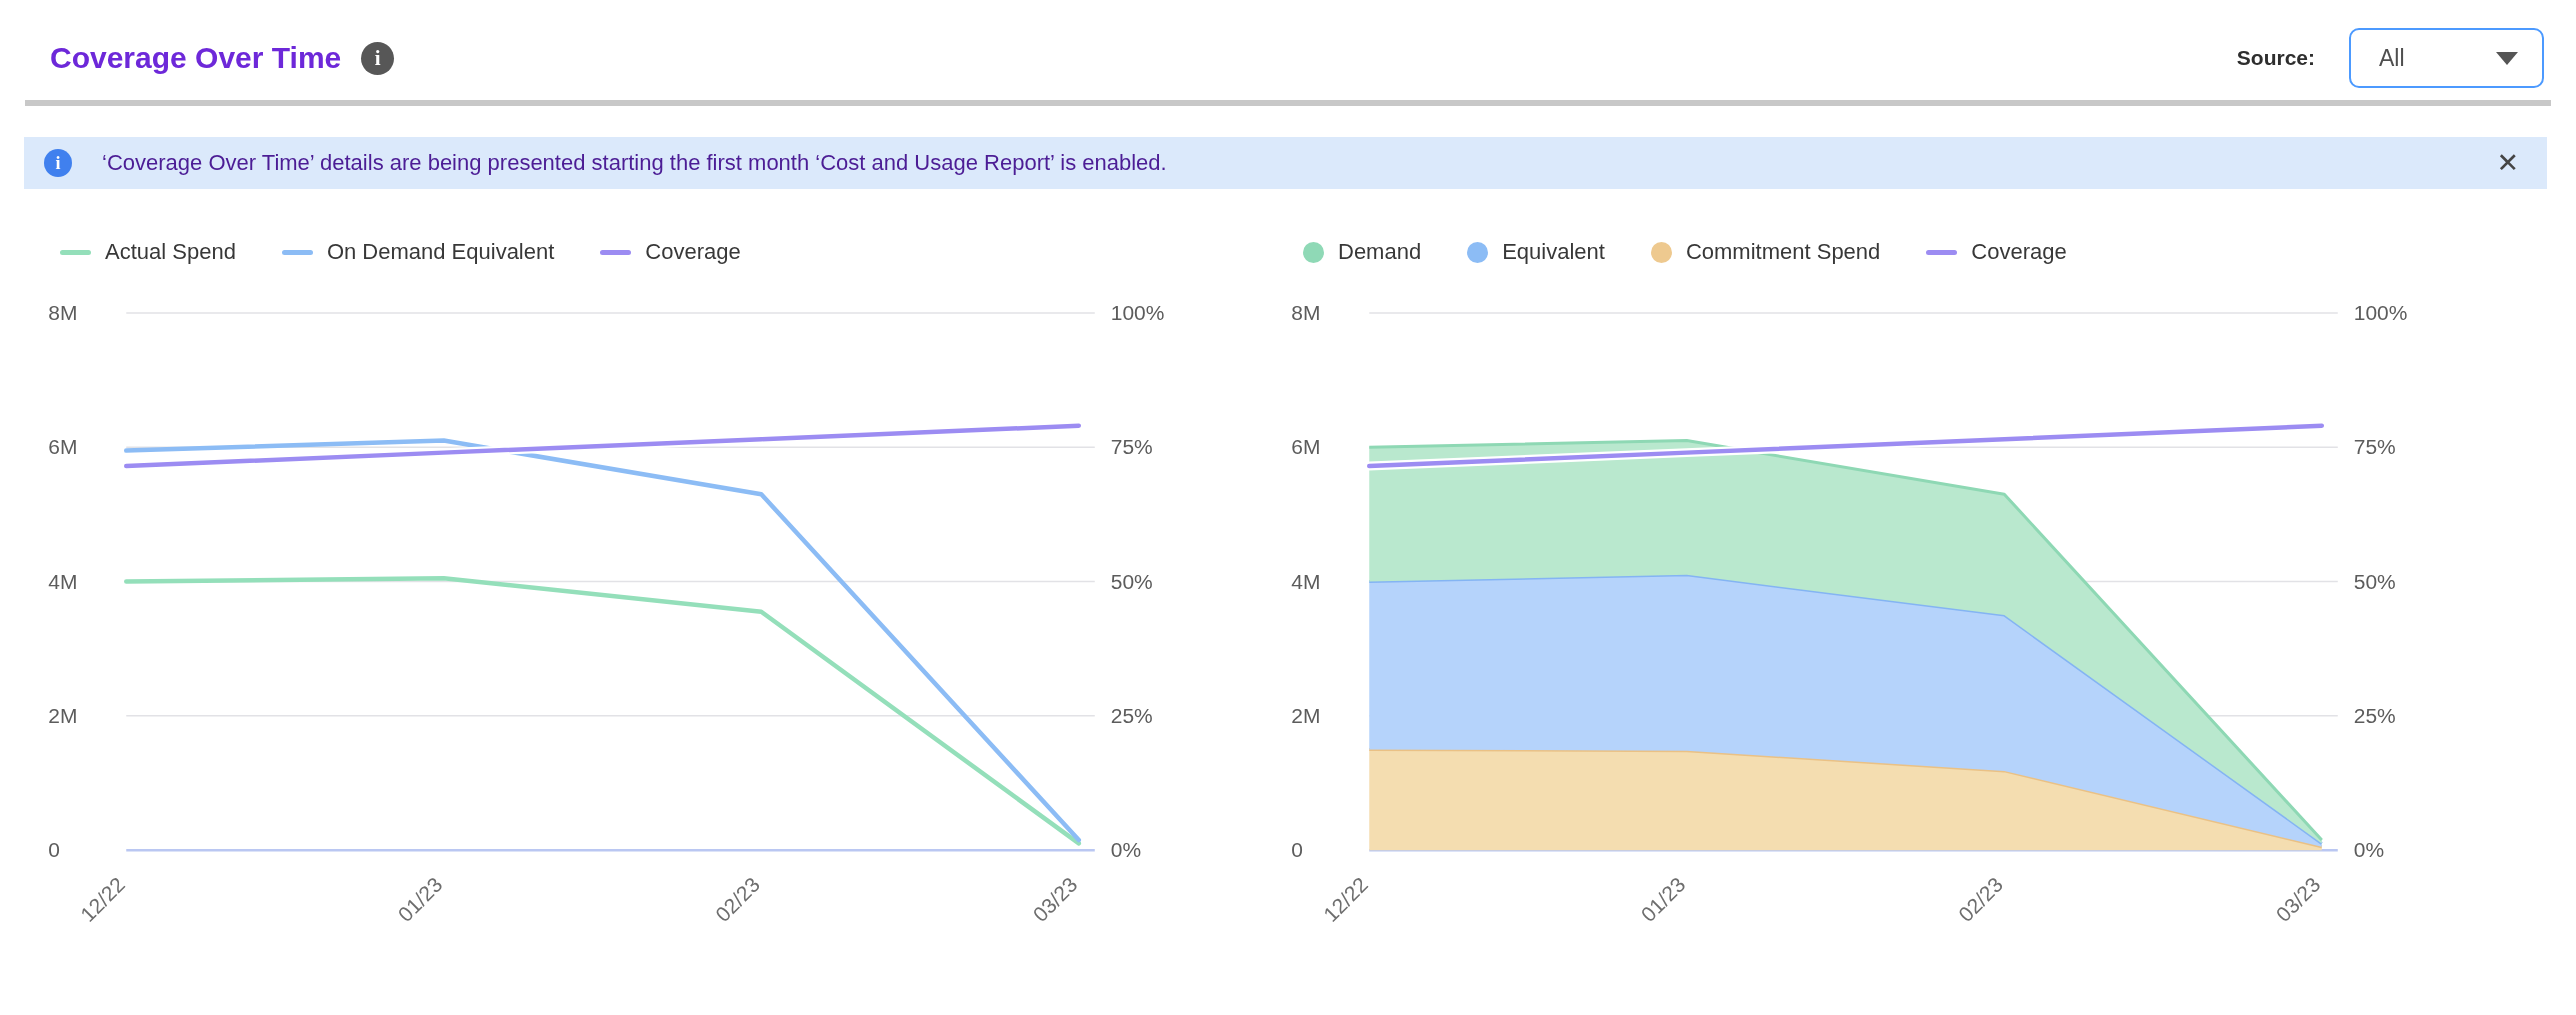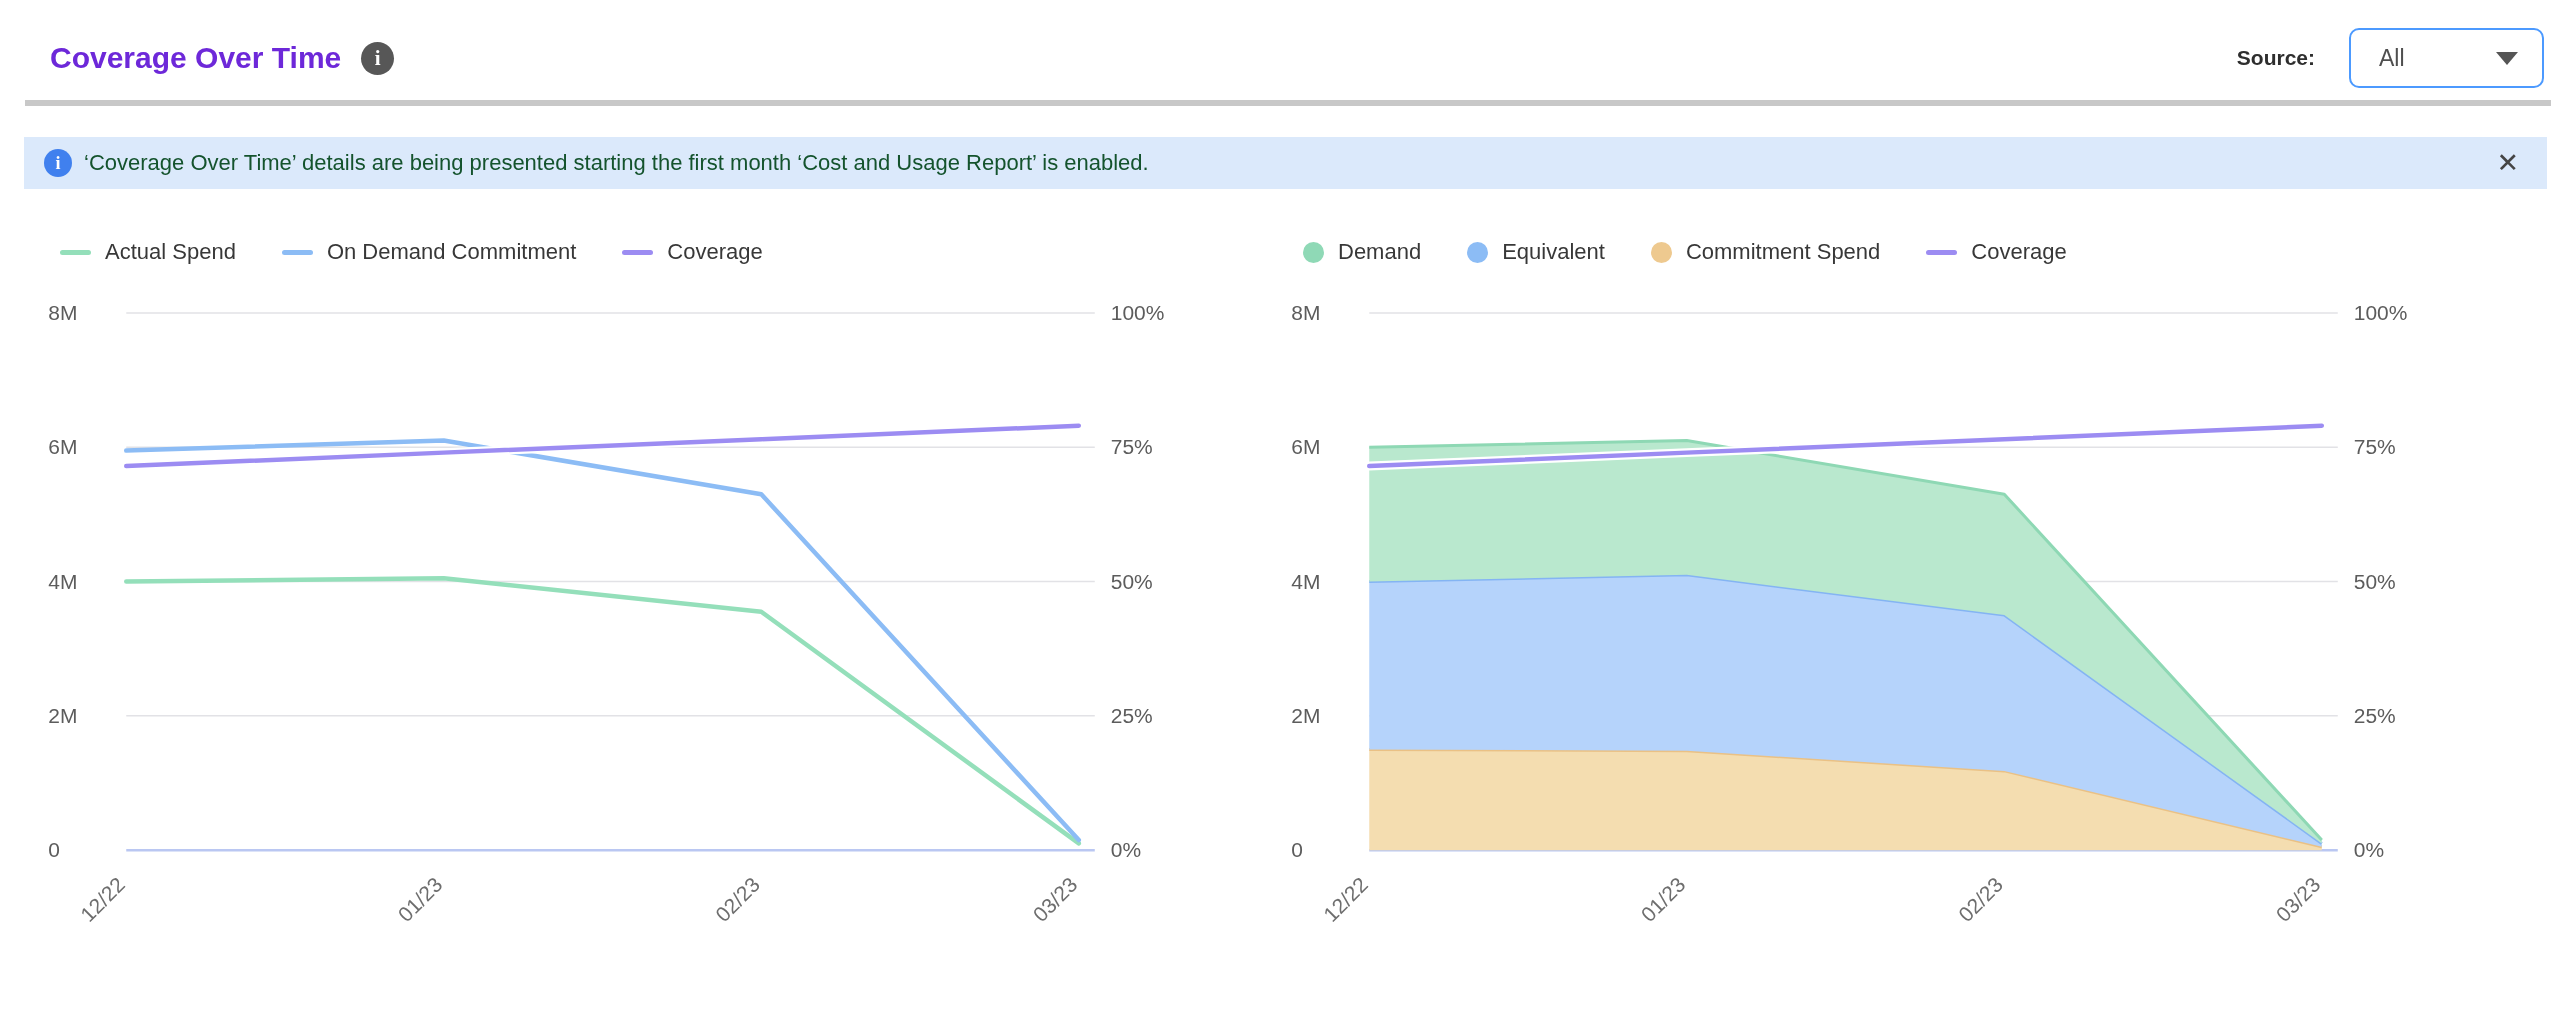--- a/index.html
+++ b/index.html
@@ -18,21 +18,21 @@
     display:flex;align-items:center;justify-content:space-between;padding:0 24px 0 28px;cursor:pointer}
   .dd-value{font-size:23px;color:#4f4f4f}
   .caret{width:0;height:0;border-left:11px solid transparent;border-right:11px solid transparent;
     border-top:13px solid #555}
   .divider{margin-left:25px;width:2526px;height:6px;background:#c8c8c8}
   .banner{margin:31px 0 0 24px;width:2523px;height:52px;background:#dbe9fb;
     display:flex;align-items:center}
   .banner-icon{margin-left:20px;width:28px;height:28px;border-radius:50%;background:#4080ee;color:#fff;
     display:flex;align-items:center;justify-content:center;
     font-family:"Liberation Serif",serif;font-weight:700;font-size:18px;flex:0 0 auto}
-  .banner-text{margin-left:12px;font-size:22px;color:#14532d}
+  .banner-text{margin-left:30px;font-size:22px;color:#4c1d95}
   .banner-close{margin-left:auto;margin-right:28px;font-size:27px;color:#454545;
     background:none;border:none;cursor:pointer;line-height:1}
   .charts{display:flex;margin-top:46px;padding-left:40px;gap:74px}
   .chart{width:1169px}
   .legend{display:flex;align-items:center;gap:46px;padding-left:20px;height:34px}
   .legend-item{display:flex;align-items:center;gap:14px;cursor:pointer}
   .marker.line{width:31px;height:5px;border-radius:3px}
   .marker.dot{width:21px;height:21px;border-radius:50%}
   .legend-label{font-size:22px;color:#383838}
   svg.cv{display:block;margin-top:14px}
@@ -67,21 +67,21 @@
 
 <div class="charts">
   <section class="chart">
     <div class="legend">
         <div class="legend-item">
           <span class="marker line" style="background: rgb(148, 223, 186);"></span>
           <span class="legend-label">Actual Spend</span>
         </div>
         <div class="legend-item">
           <span class="marker line" style="background: rgb(140, 188, 245);"></span>
-          <span class="legend-label">On Demand Commitment</span>
+          <span class="legend-label">On Demand Equivalent</span>
         </div>
         <div class="legend-item">
           <span class="marker line" style="background: rgb(156, 140, 242);"></span>
           <span class="legend-label">Coverage</span>
         </div>
       </div>
     <svg class="cv" width="1169" height="659" viewBox="0 0 1170 660">
         <text class="yl" x="8" y="575">0</text>
         <text class="yr" x="1072" y="575">0%</text>
         <line x1="86" y1="433.5" x2="1056" y2="433.5" stroke="#e2e2e6" stroke-width="1.5"></line>

